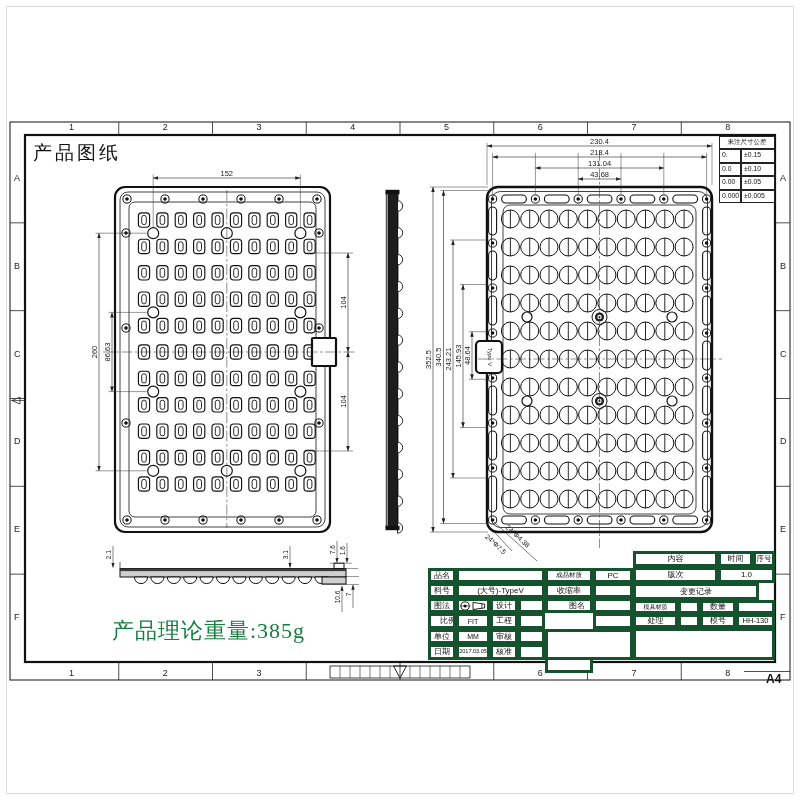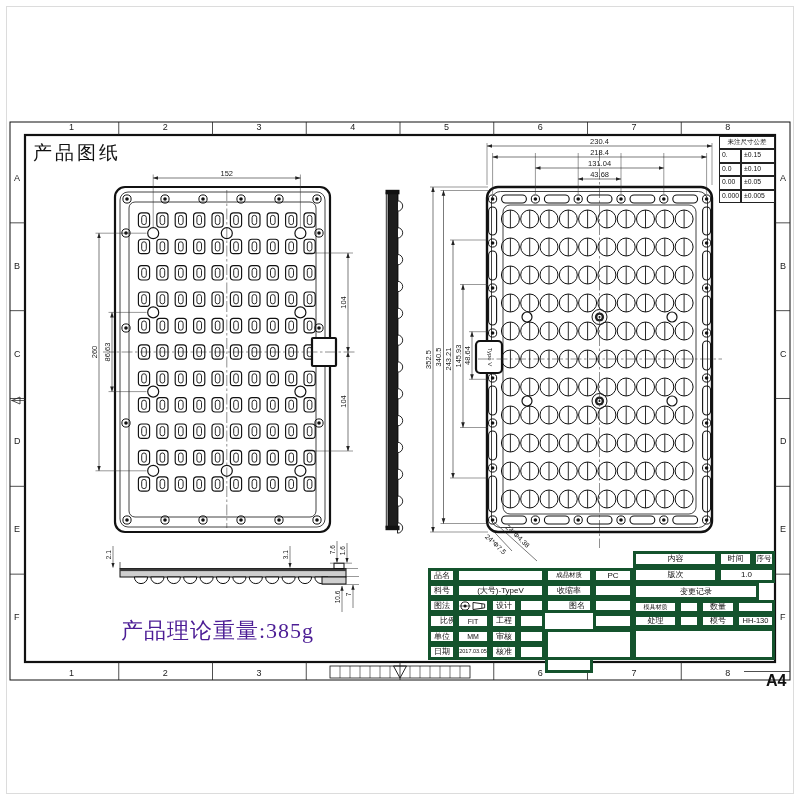--- a/index.html
+++ b/index.html
@@ -1,23 +1,23 @@
 <!DOCTYPE html>
 <html><head>
 <meta charset="utf-8">
 <style>
   html,body{margin:0;padding:0;background:#fff}
   .canvas{position:relative;width:800px;height:800px;background:#fff;overflow:hidden;
           font-family:"Liberation Sans",sans-serif}
   .img-border{position:absolute;left:6px;top:6px;width:786px;height:786px;border:1px solid #dcdcdc}
   #drawing{position:absolute;left:0;top:0}
   .title{position:absolute;left:33px;top:140px;font-size:19px;color:#111;letter-spacing:3px}
-  .weight{position:absolute;left:121px;top:616px;font-size:22px;color:#4c1d95;
+  .weight{position:absolute;left:112px;top:616px;font-size:22px;color:#15803d;
           font-family:"Liberation Serif",serif;letter-spacing:1px}
-  .a4{position:absolute;left:766px;top:672px;font-size:16px;font-weight:bold;color:#111}
+  .a4{position:absolute;left:766px;top:672px;font-size:12px;font-weight:bold;color:#111}
   .zl{position:absolute;font-size:9px;color:#222;line-height:11px}
   #toltable{position:absolute;left:719px;top:136px;width:56px;height:67px}
   .tol-header{position:absolute;left:0;top:0;width:56px;height:13px;border:1px solid #222;
           box-sizing:border-box;font-size:6.5px;display:flex;align-items:center;justify-content:center;
           background:#fff;color:#111;white-space:nowrap;overflow:hidden}
   .tolc{position:absolute;border:1px solid #222;font-size:6.8px;color:#111;display:flex;
           align-items:center;box-sizing:border-box;padding-left:2px;background:#fff;line-height:1;
           white-space:nowrap;overflow:hidden}
   .tc{position:absolute;border:3px solid #14532d;display:flex;align-items:center;justify-content:center;
           font-size:8px;color:#111;background:#fff;box-sizing:border-box;line-height:1;

